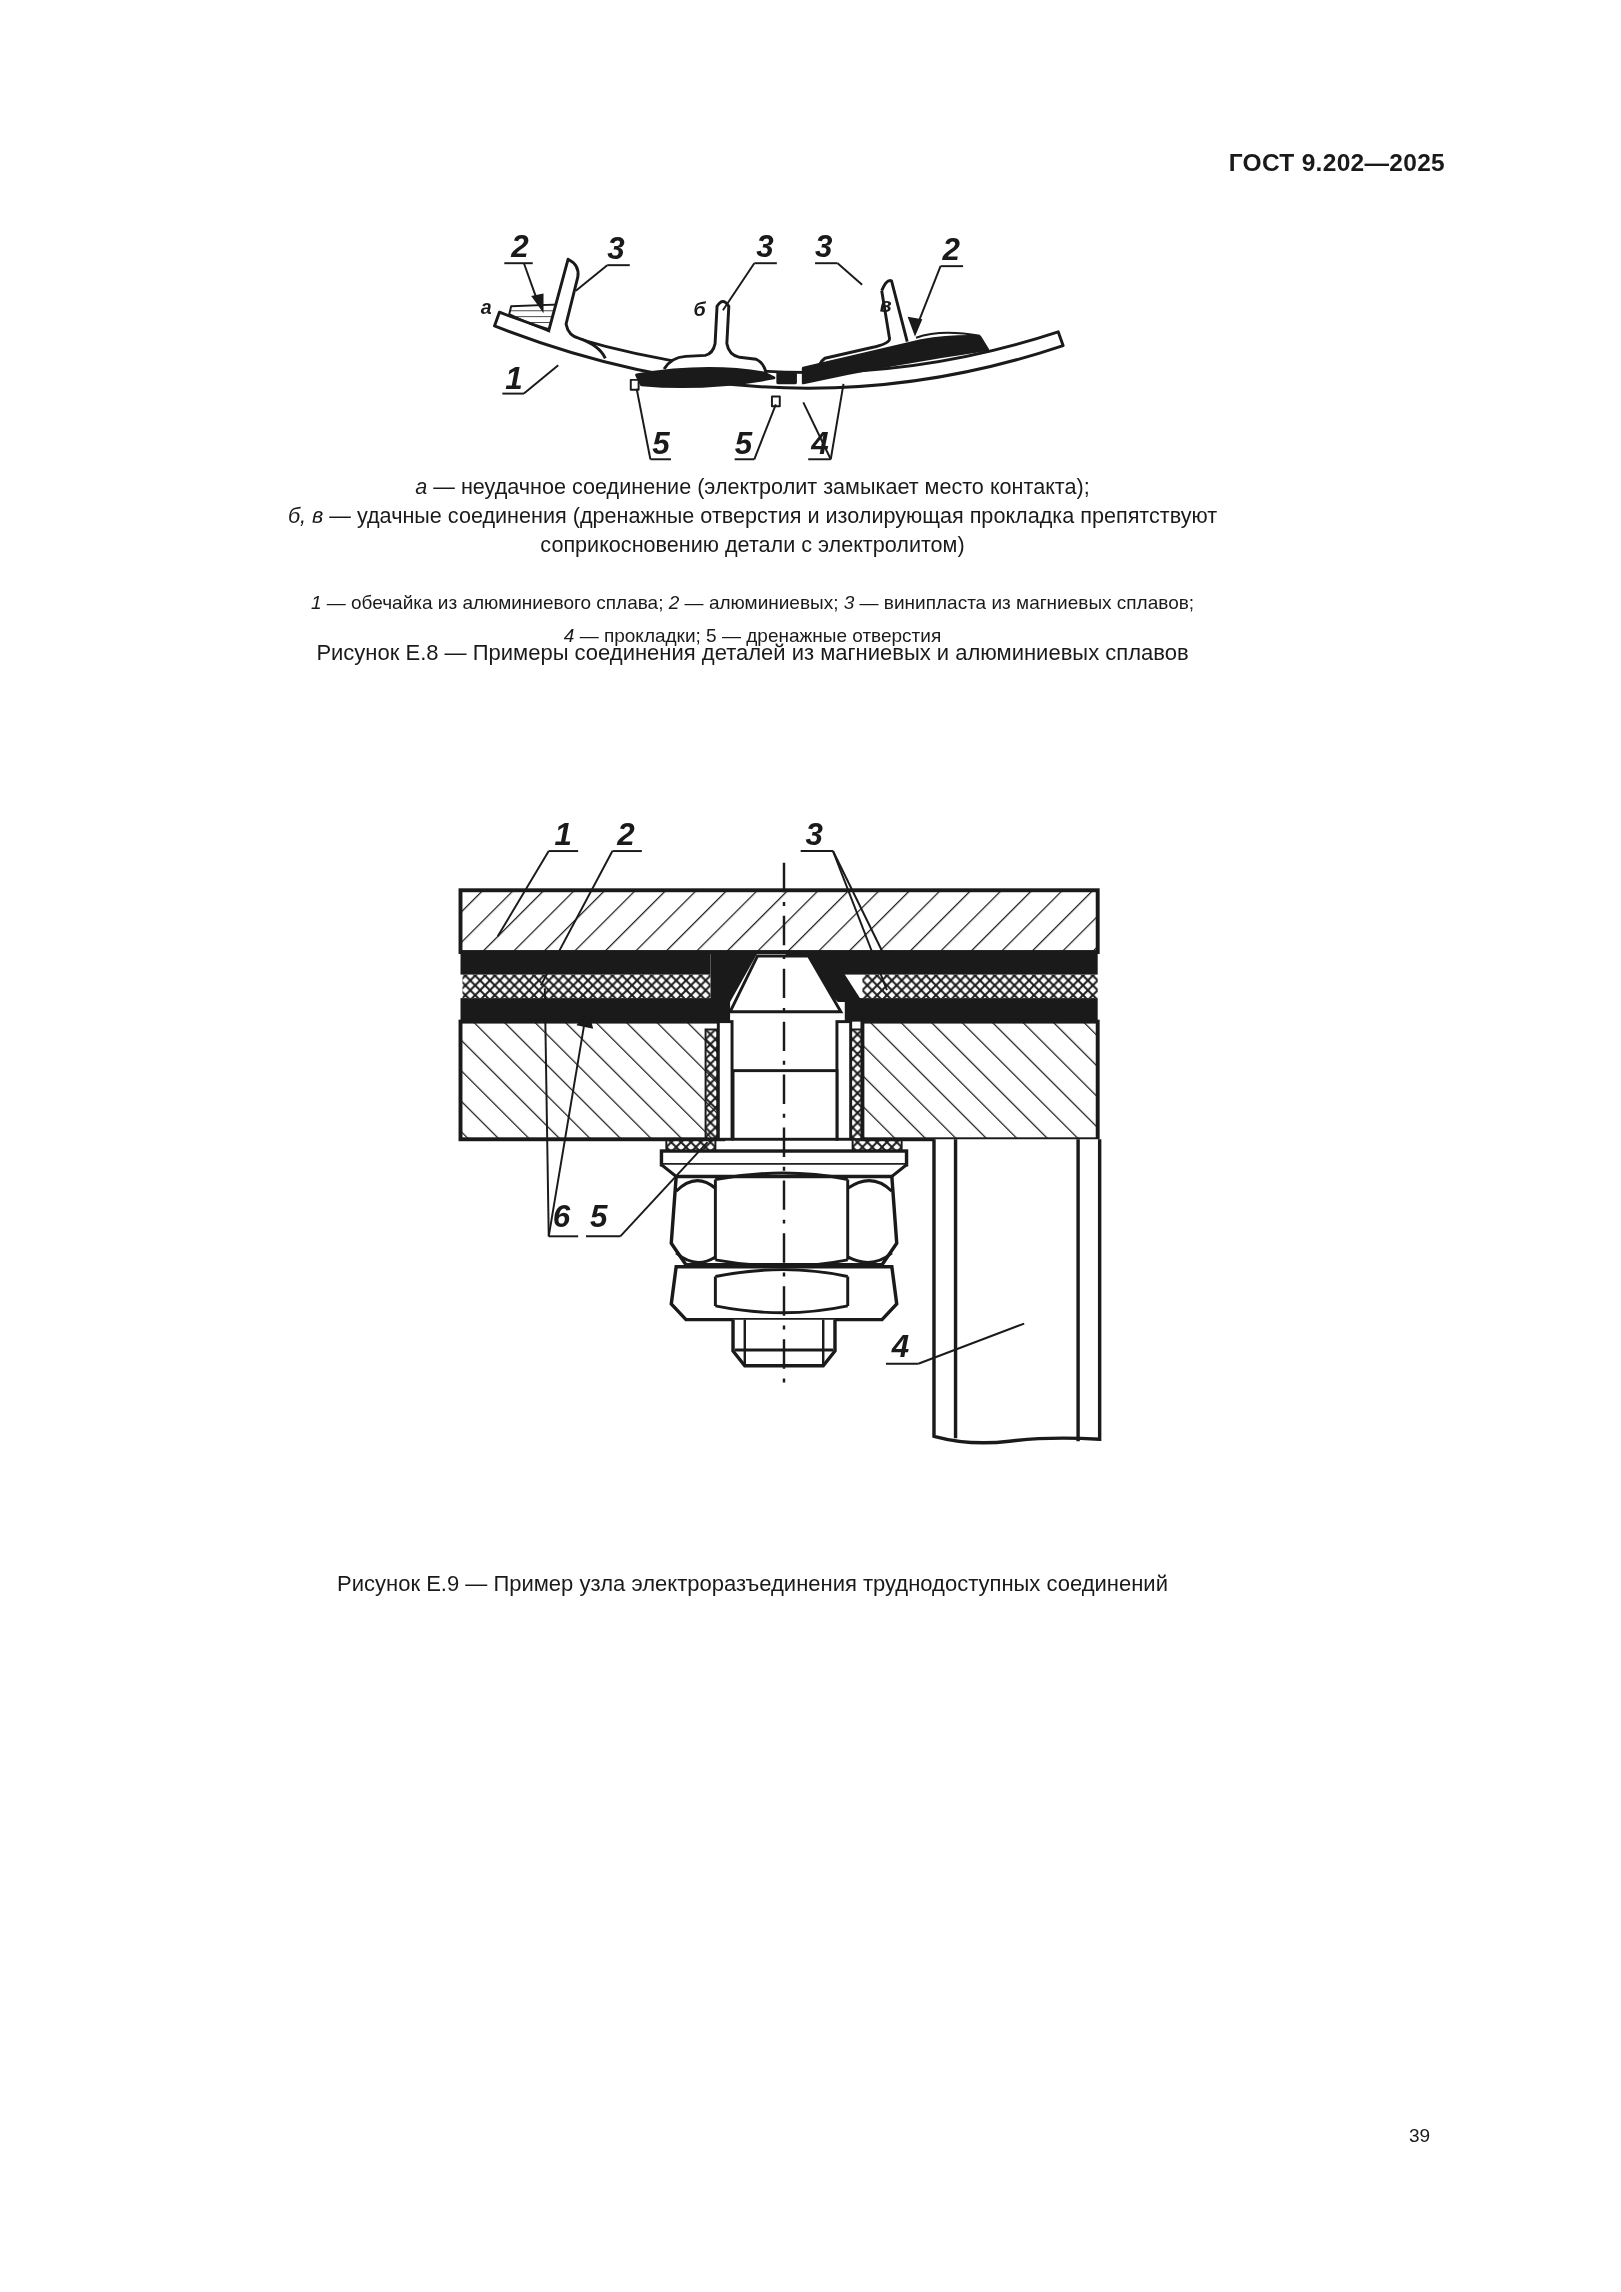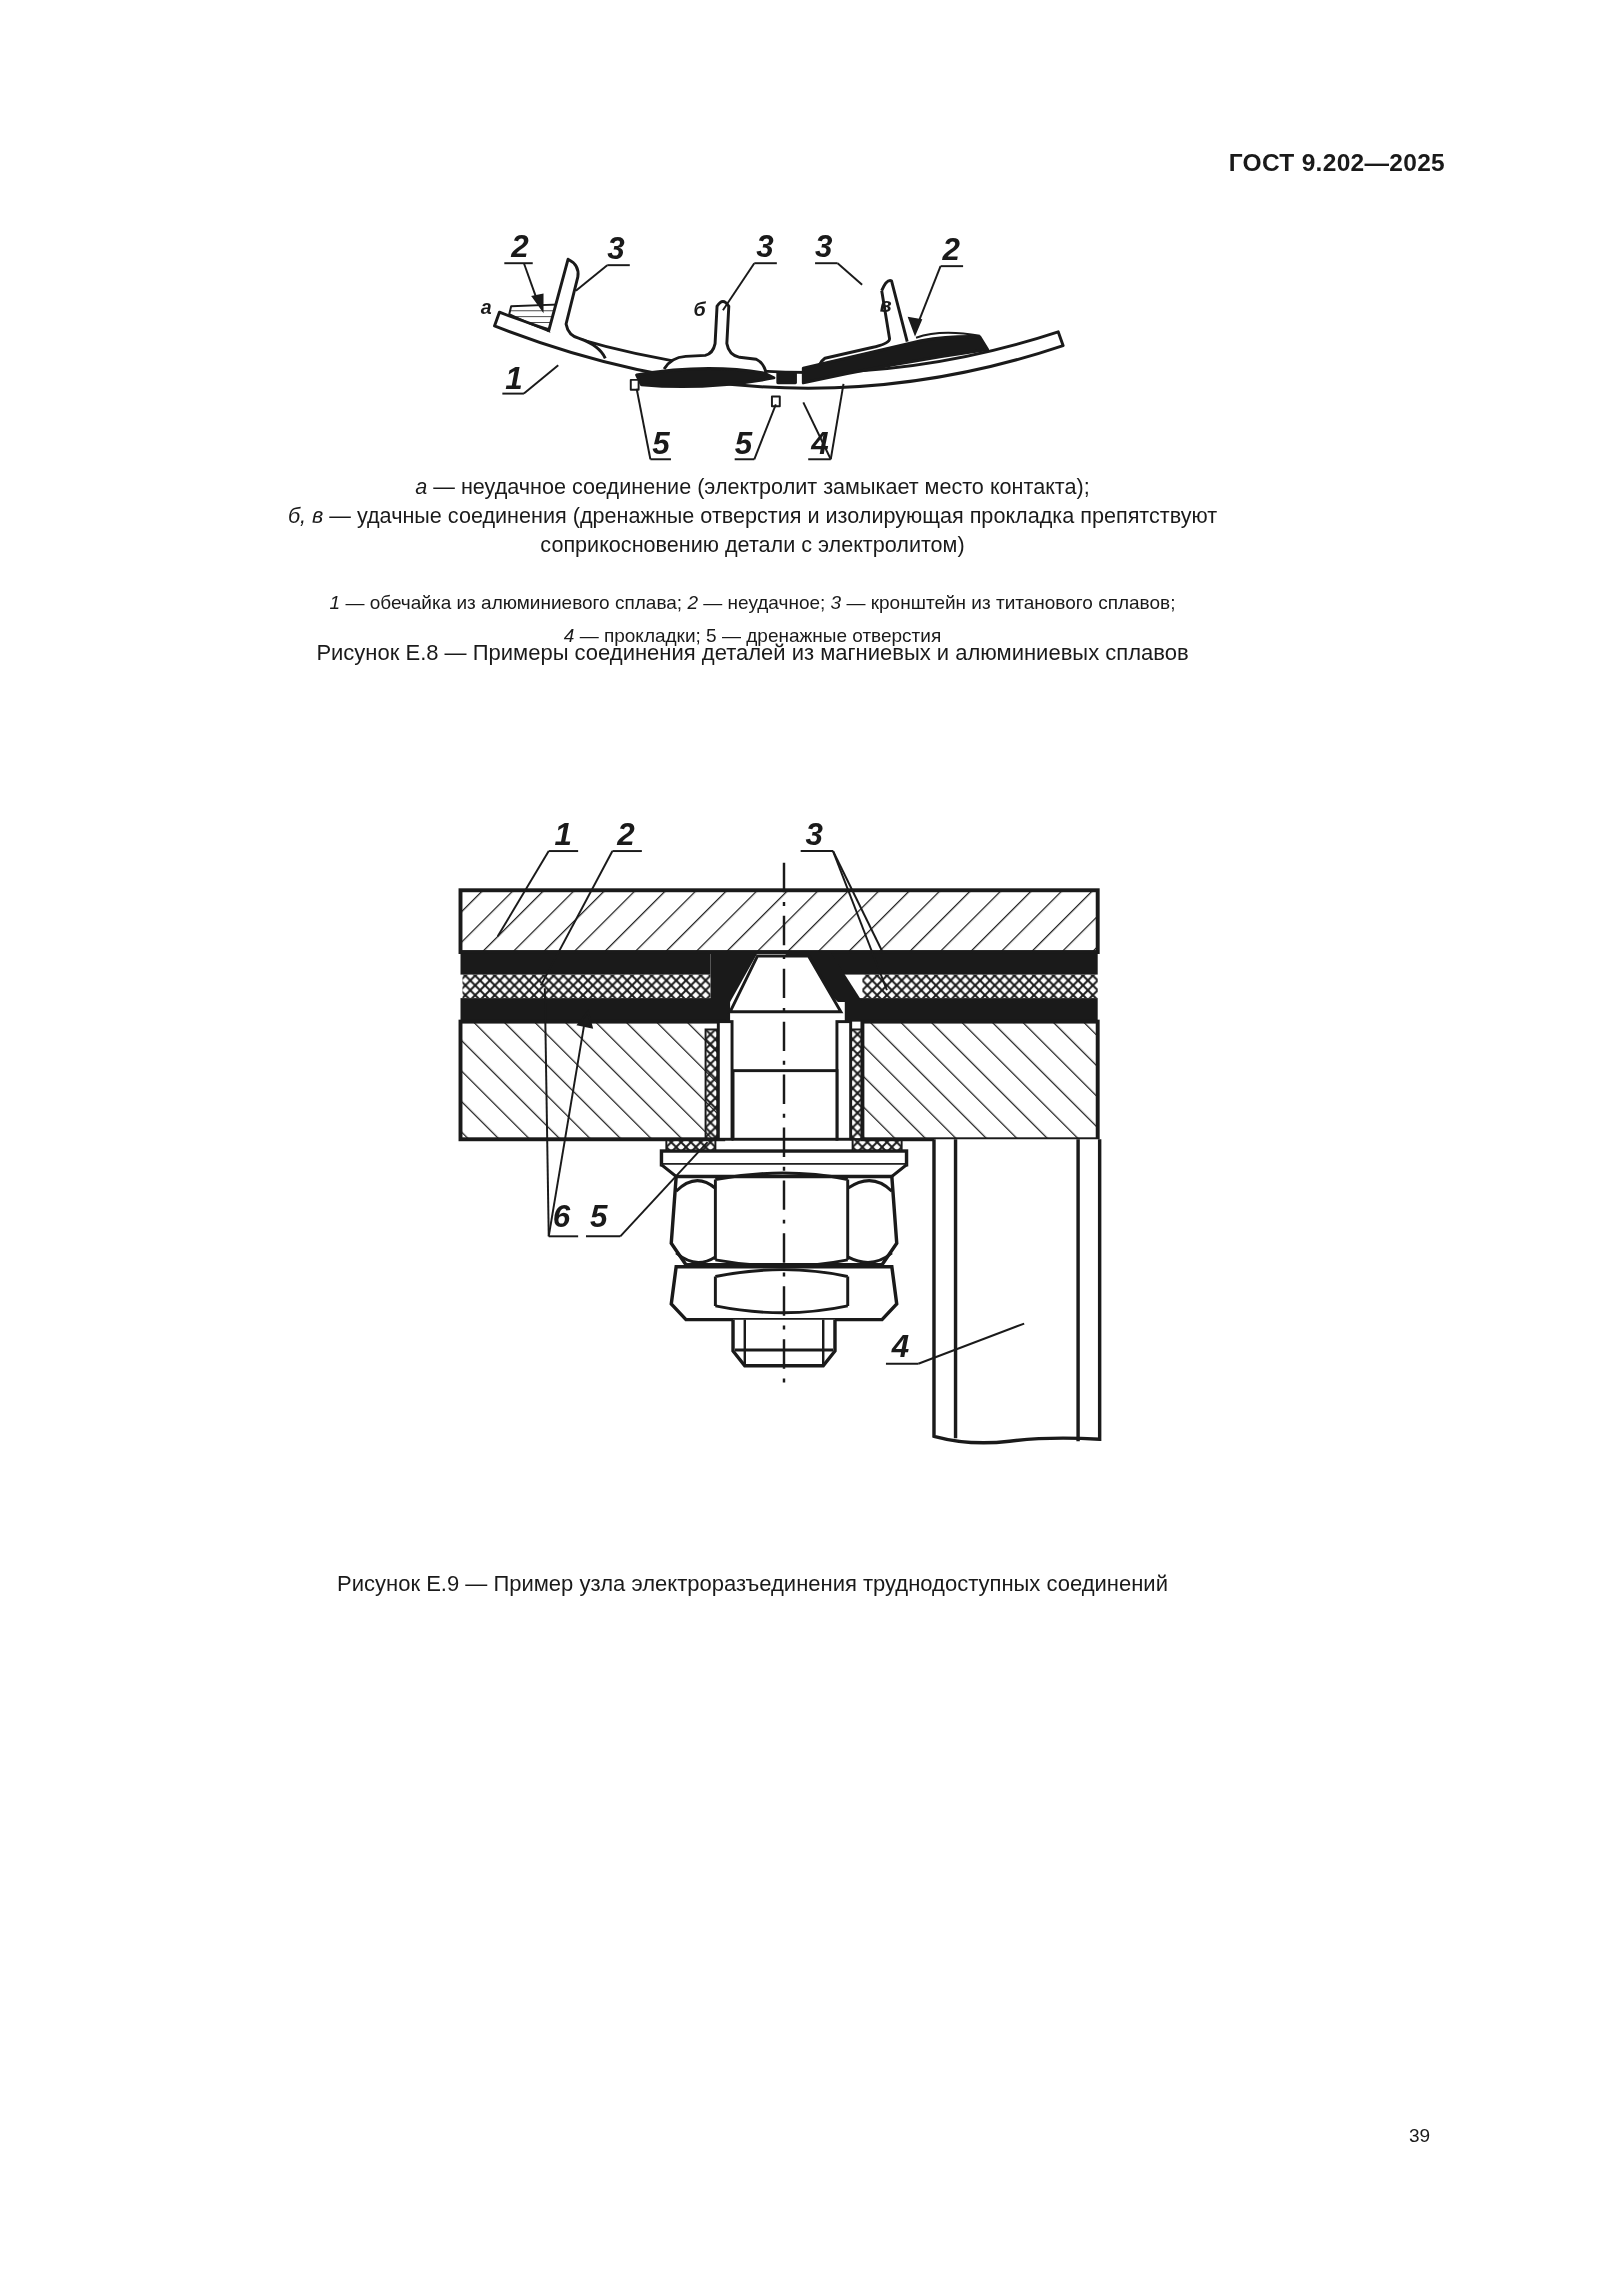--- a/index.html
+++ b/index.html
@@ -88,21 +88,21 @@
 </svg>
 
 <div class="abs center-line cap" style="top:472px;">
   <div><em>а</em><span> — неудачное соединение (электролит замыкает место контакта);</span></div>
   <div><em>б, в</em><span> — удачные соединения (дренажные отверстия и изолирующая прокладка препятствуют</span></div>
   <div><span>соприкосновению детали с электролитом)</span></div>
 </div>
 
 <div class="abs center-line leg" style="top:591px;">
   <div>
-    <em>1</em><span> — обечайка из алюминиевого сплава; </span><em>2</em><span> — неудачное; </span><em>3</em><span> — кронштейн из титанового сплавов;</span>
+    <em>1</em><span> — обечайка из алюминиевого сплава; </span><em>2</em><span> — алюминиевых; </span><em>3</em><span> — винипласта из магниевых сплавов;</span>
   </div>
   <div style="margin-top:9px;">
     <em>4</em><span> — прокладки; </span><span>5</span><span> — дренажные отверстия</span>
   </div>
 </div>
 
 <div class="abs center-line ftitle" style="top:640px;">Рисунок Е.8 — Примеры соединения деталей из магниевых и алюминиевых сплавов</div>
 
 <svg class="abs" style="left:431px; top:804px;" width="706" height="647" viewBox="440 820 720 660">
   <defs>

